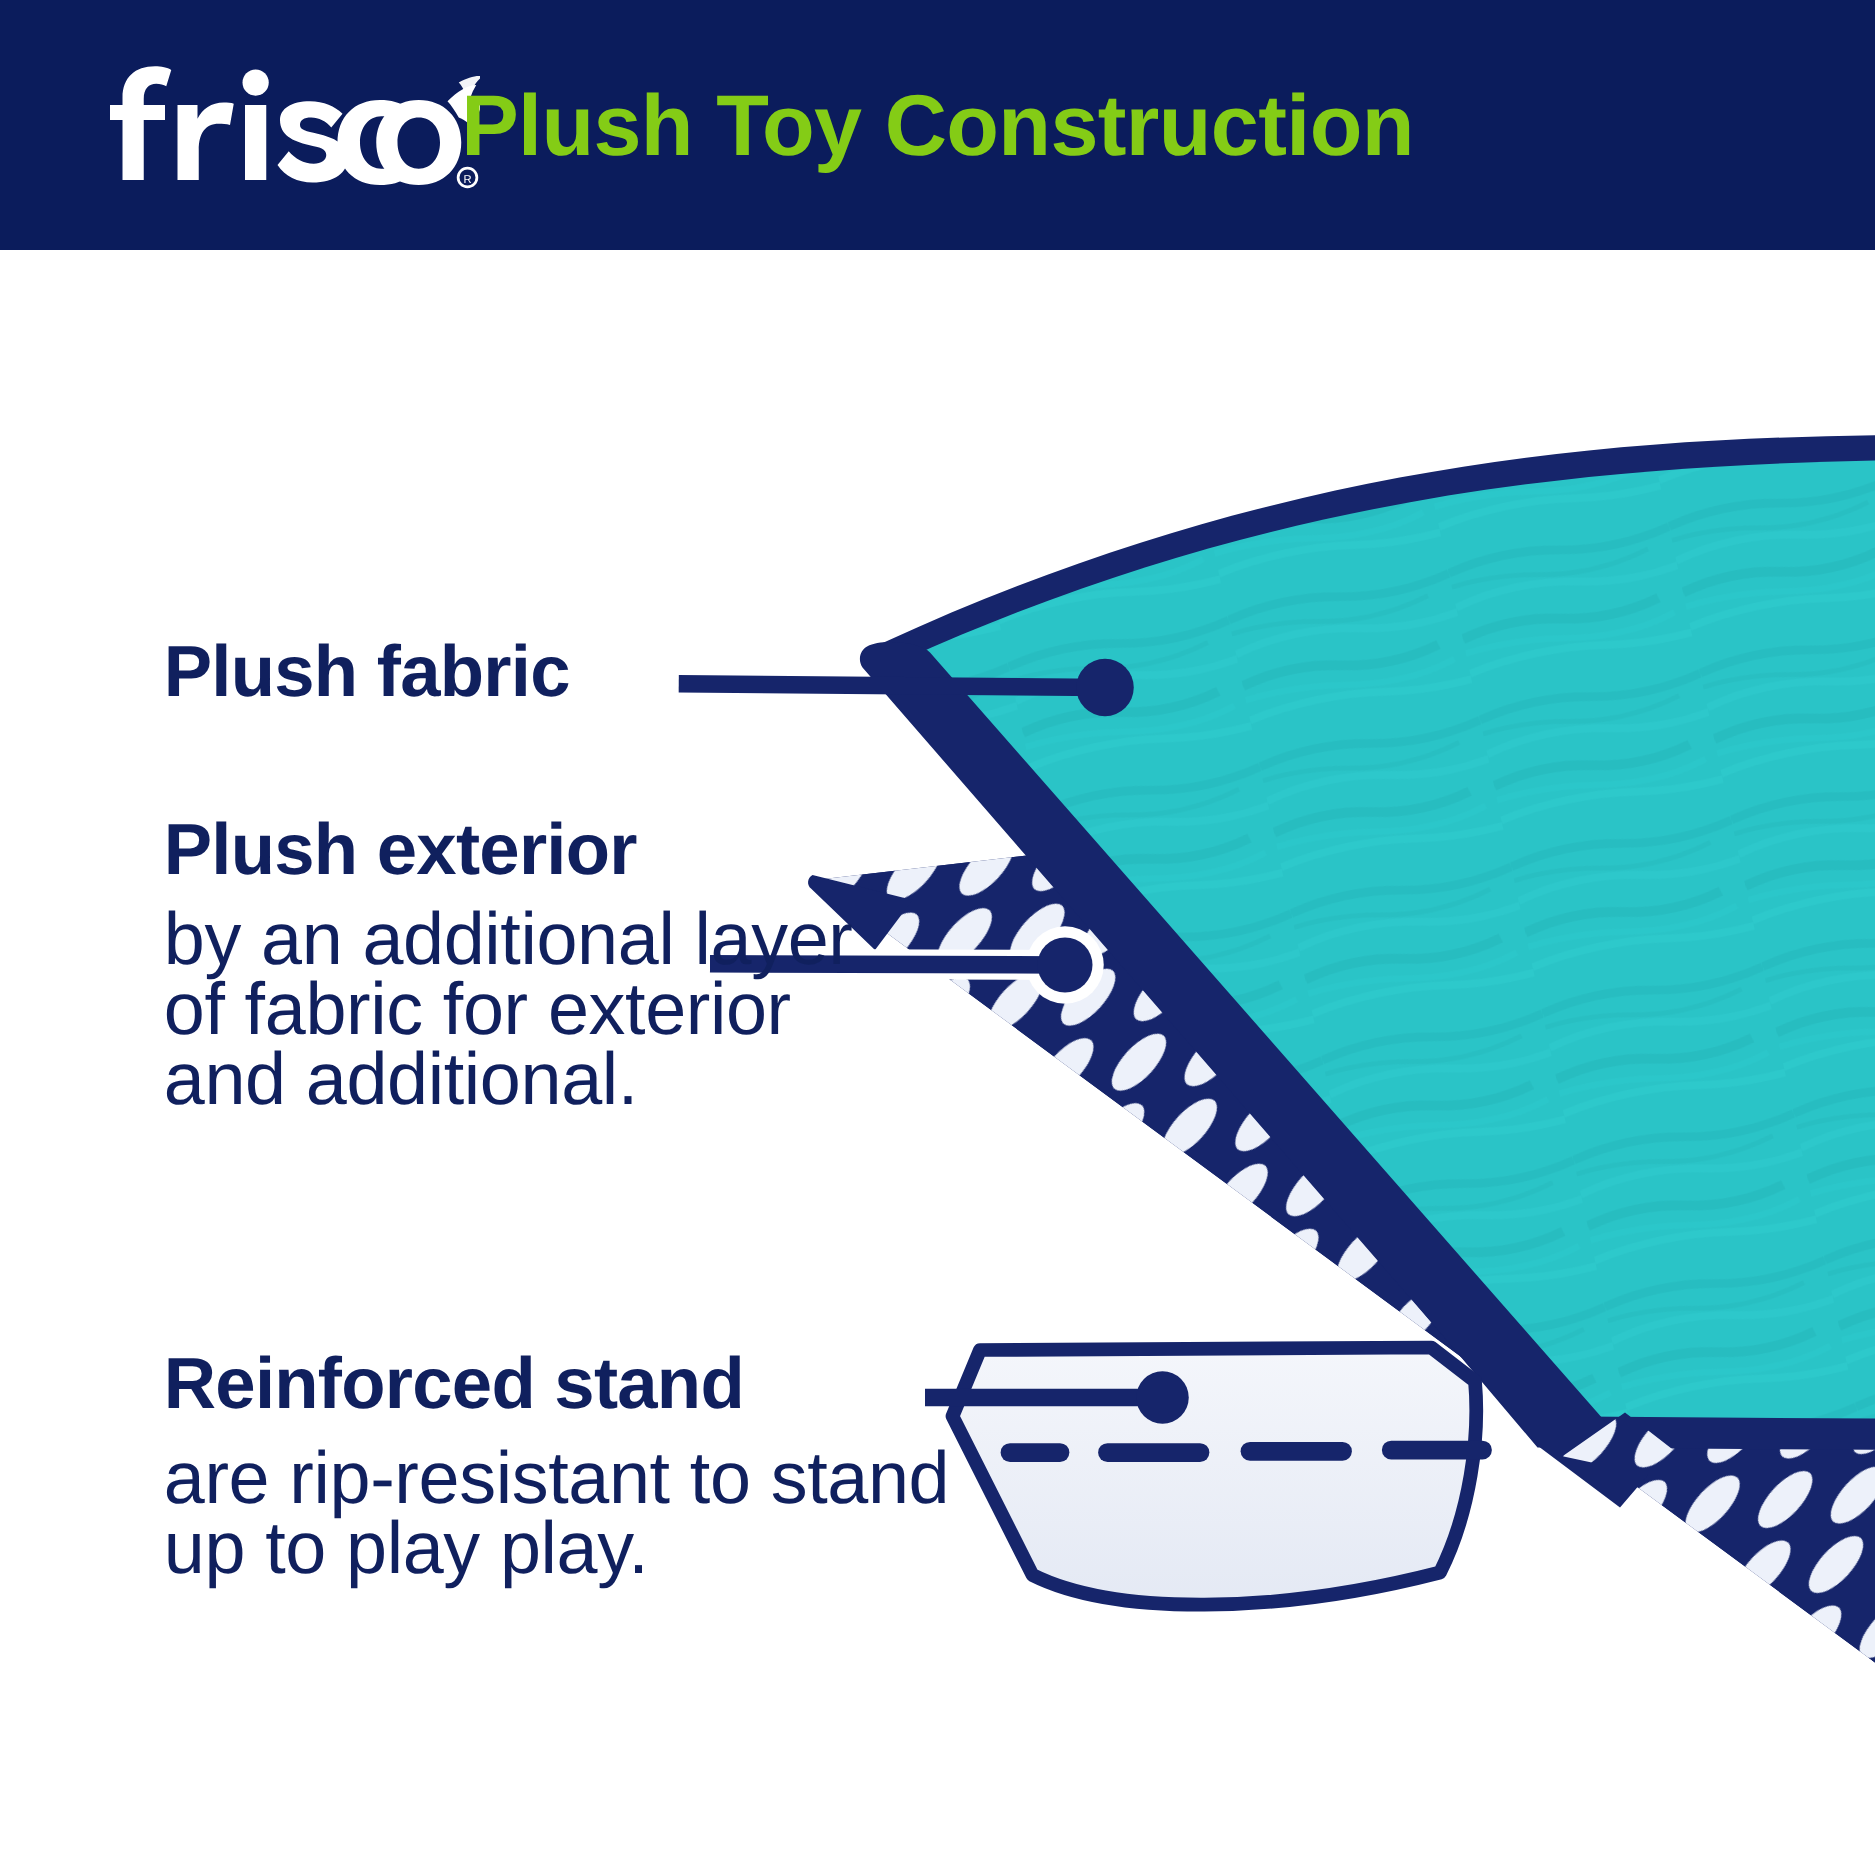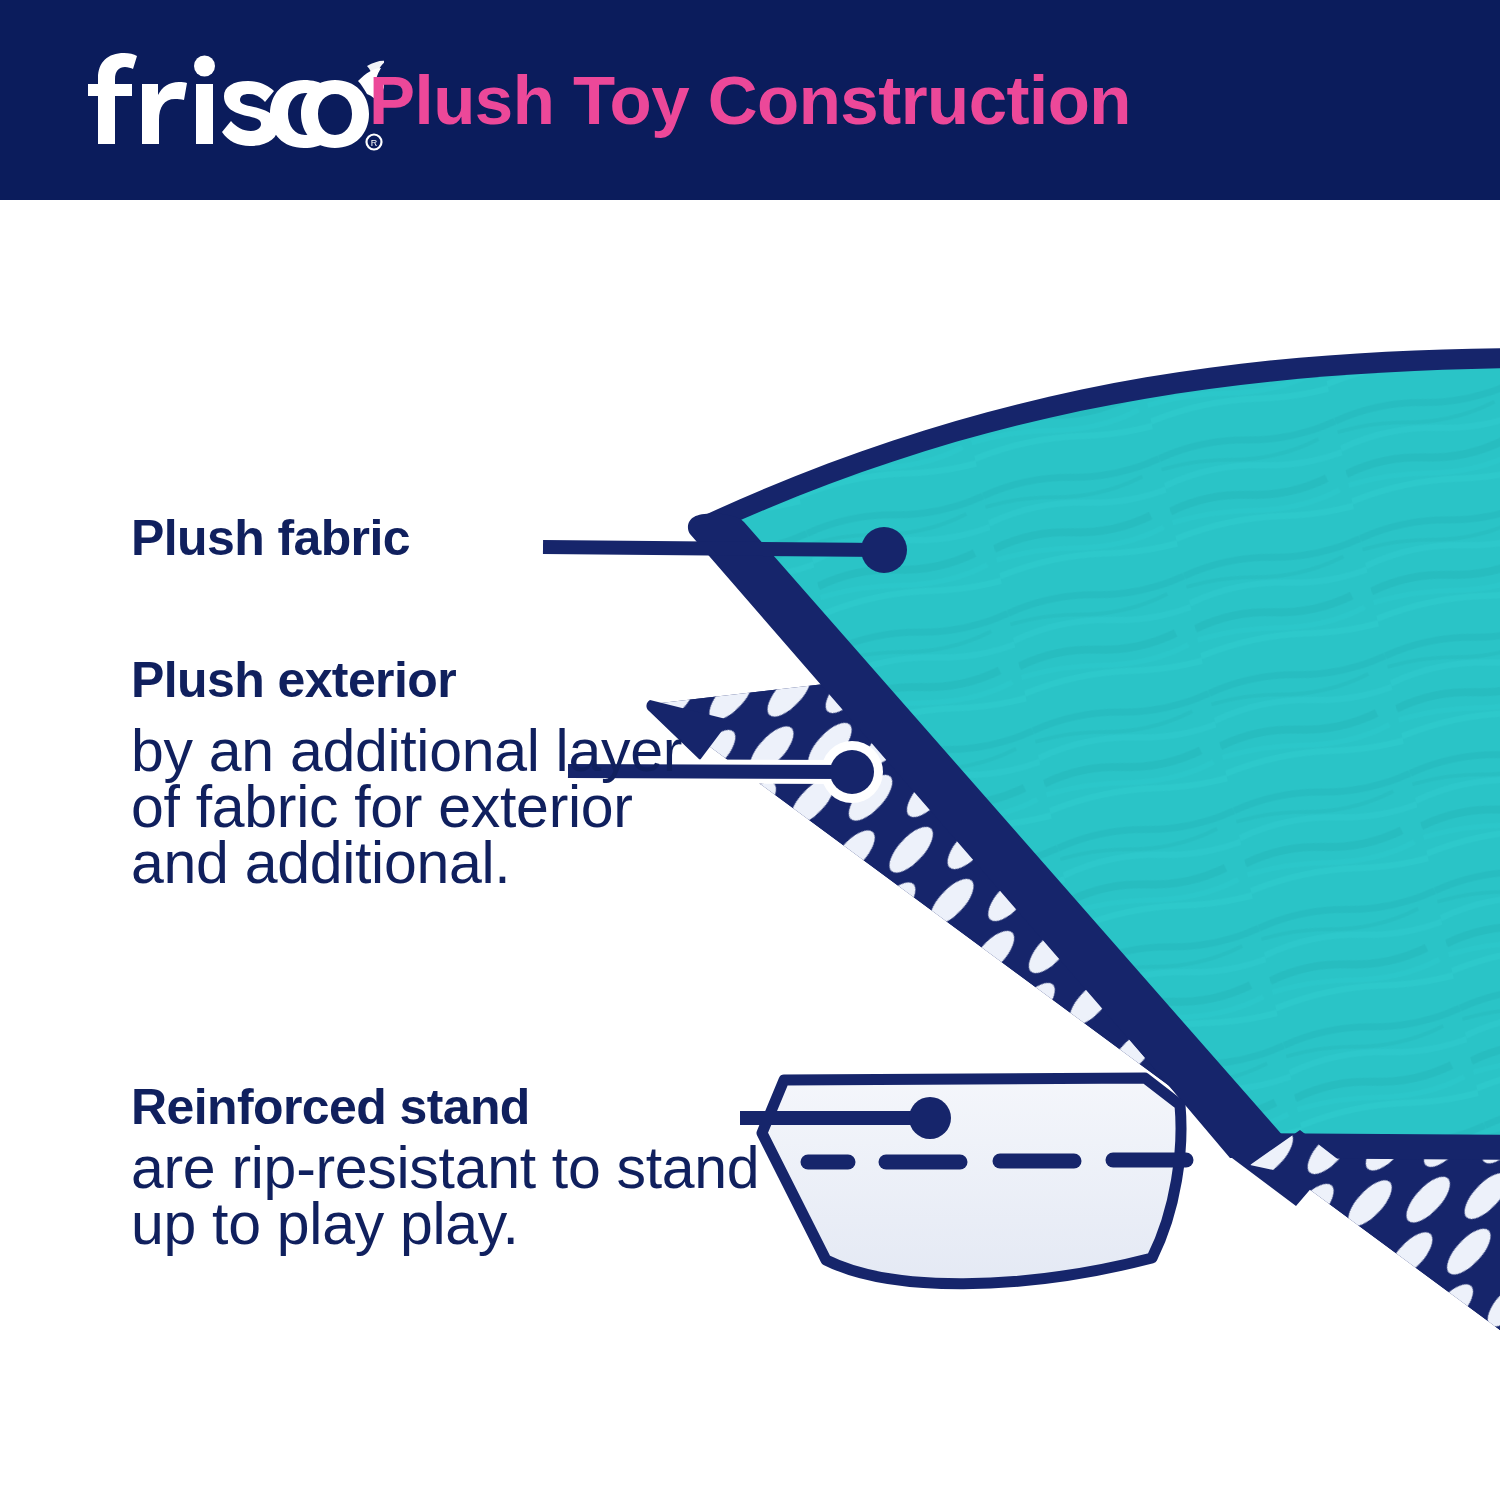--- a/index.html
+++ b/index.html
@@ -20,37 +20,37 @@
   }
   .brand{
     position:absolute;left:84px;top:48px;
     width:300px;height:110px;
     display:flex;align-items:center;
   }
   .brand svg{display:block;}
   .header-title{
     position:absolute;left:0;top:0;width:1500px;height:200px;
     display:flex;align-items:center;justify-content:center;
-    color:#ec4899;
+    color:#84cc16;
     font-size:69px;
     font-weight:700;
     letter-spacing:-0.5px;
     font-family:"Liberation Sans", sans-serif;
     pointer-events:none;
   }
 
   
   .art{position:absolute;left:0;top:200px;width:1500px;height:1300px;}
   .art svg{display:block;}
 
   
   .label-block{position:absolute;color:#10205e;}
   .lbl-head{
     font-weight:700;
-    font-size:50px;
+    font-size:58px;
     line-height:58px;
     letter-spacing:-0.6px;
     white-space:nowrap;
   }
   .lbl-body{
     font-weight:400;
     font-size:59px;
     line-height:56px;
     letter-spacing:-0.3px;
   }
@@ -253,17 +253,17 @@
 
   <div class="label-block" id="label-plush-exterior">
     <div class="lbl-head">Plush exterior</div>
     <div class="lbl-body" style="margin-top:14px;">by an additional layer</div>
     <div class="lbl-body">of fabric for exterior</div>
     <div class="lbl-body">and additional.</div>
   </div>
 
   <div class="label-block" id="label-reinforced-seams">
     <div class="lbl-head">Reinforced stand</div>
-    <div class="lbl-body" style="margin-top:4px;">are rip-resistant to stand</div>
+    <div class="lbl-body" style="margin-top:18px;">are rip-resistant to stand</div>
     <div class="lbl-body">up to play play.</div>
   </div>
 
 </div>
 
 </body></html>

